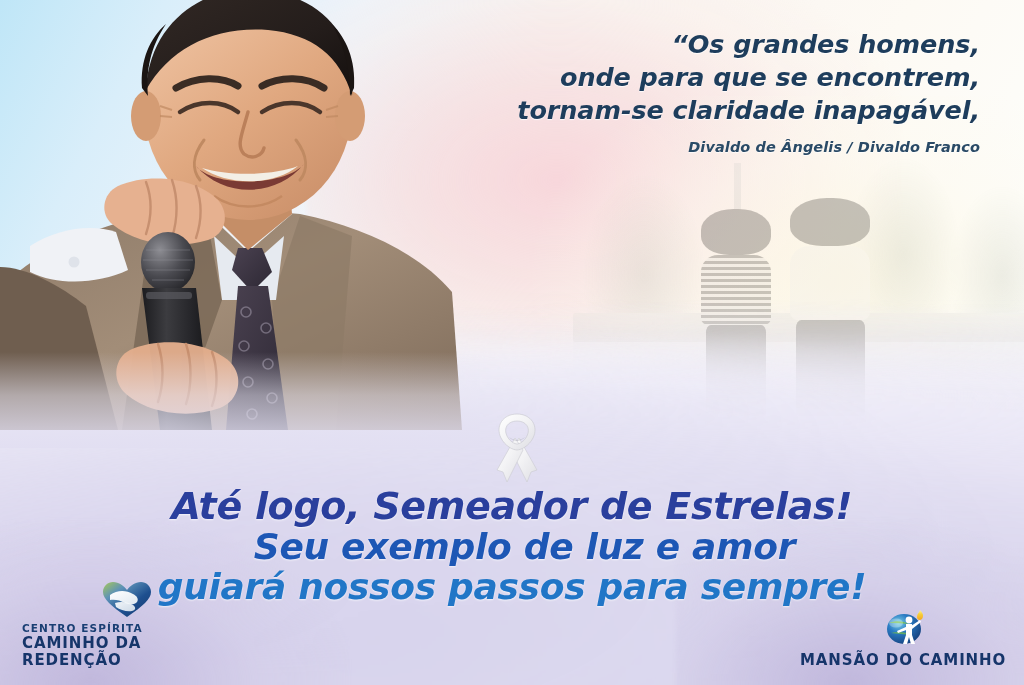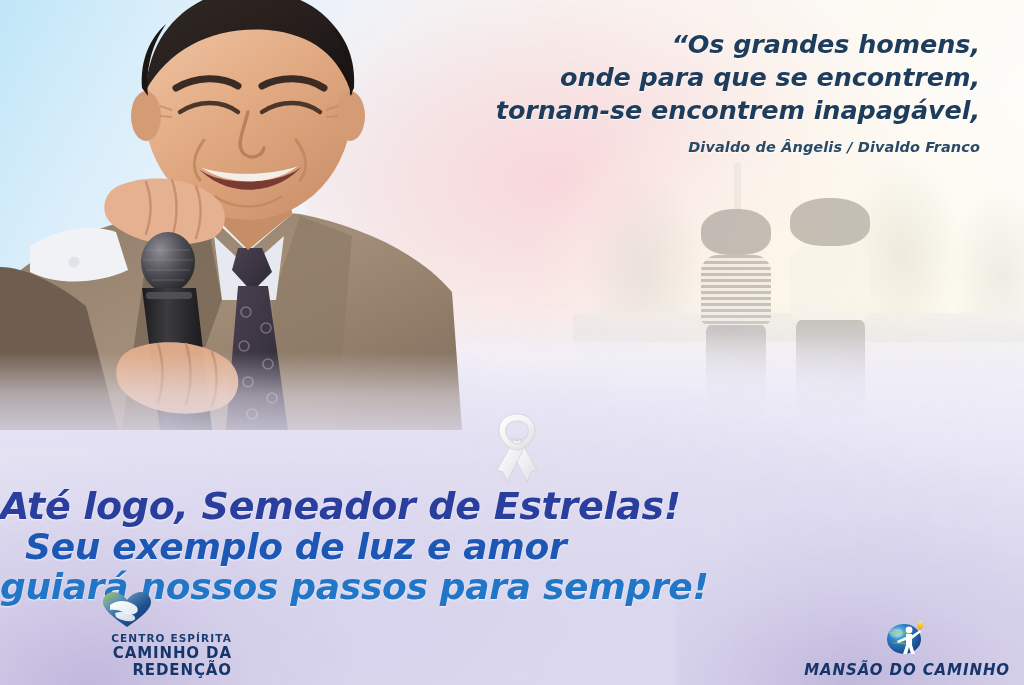--- a/index.html
+++ b/index.html
@@ -206,41 +206,42 @@
     height: 76px;
   }
   .ribbon svg { display: block; width: 100%; height: 100%; }
 
   
   .headline {
     position: absolute;
     left: 0;
     right: 0;
     top: 486px;
+    text-align: center;
   }
   .headline-line {
     font-family: "DejaVu Sans", sans-serif;
     font-weight: bold;
     font-style: italic;
     line-height: 1.09;
     white-space: nowrap;
     text-shadow: 0 1px 2px rgba(255,255,255,0.7);
   }
   .headline-line.l1 { font-size: 38px; color: #2a3f9d; letter-spacing: -0.3px; }
   .headline-line.l2 { font-size: 36px; color: #1d57b5; letter-spacing: -0.3px; padding-left: 25px; }
   .headline-line.l3 { font-size: 36px; color: #2176c7; letter-spacing: -0.3px; }
 
   
   .logo {
     position: absolute;
-    bottom: 6px;
-    text-align: right;
+    bottom: 16px;
+    text-align: left;
   }
   .logo.left  { left: 22px;  width: 210px; }
-  .logo.right { right: 14px; width: 210px; font-style: italic; }
+  .logo.right { right: 14px; width: 210px; }
   .logo-mark {
     height: 38px;
     display: flex;
     align-items: flex-end;
     justify-content: center;
   }
   .logo-mark svg { display: block; }
   .logo-text-sm {
     font-family: "DejaVu Sans", sans-serif;
     font-weight: bold;
@@ -422,21 +423,21 @@
     </svg>
   </div>
 
   <div style="position:absolute;left:0;top:352px;width:480px;height:96px;
               background:linear-gradient(180deg, rgba(236,235,246,0) 0%, rgba(233,231,245,0.55) 45%, rgba(226,223,242,0.92) 100%);
               pointer-events:none;"></div>
 
   <div class="quote-block">
     <div class="quote-line">“Os grandes homens,</div>
     <div class="quote-line">onde para que se encontrem,</div>
-    <div class="quote-line">tornam-se encontrem inapagável,</div>
+    <div class="quote-line">tornam-se claridade inapagável,</div>
     <div class="quote-attrib">Divaldo de Ângelis / Divaldo Franco</div>
   </div>
 
   <div class="ribbon">
     <svg viewBox="0 0 72 76" xmlns="http://www.w3.org/2000/svg" role="img" aria-label="ribbon">
       <defs>
         <linearGradient id="ribG" x1="0" y1="0" x2="1" y2="1">
           <stop offset="0%" stop-color="#ffffff"></stop>
           <stop offset="45%" stop-color="#f3f3f5"></stop>
           <stop offset="100%" stop-color="#dedee3"></stop>

